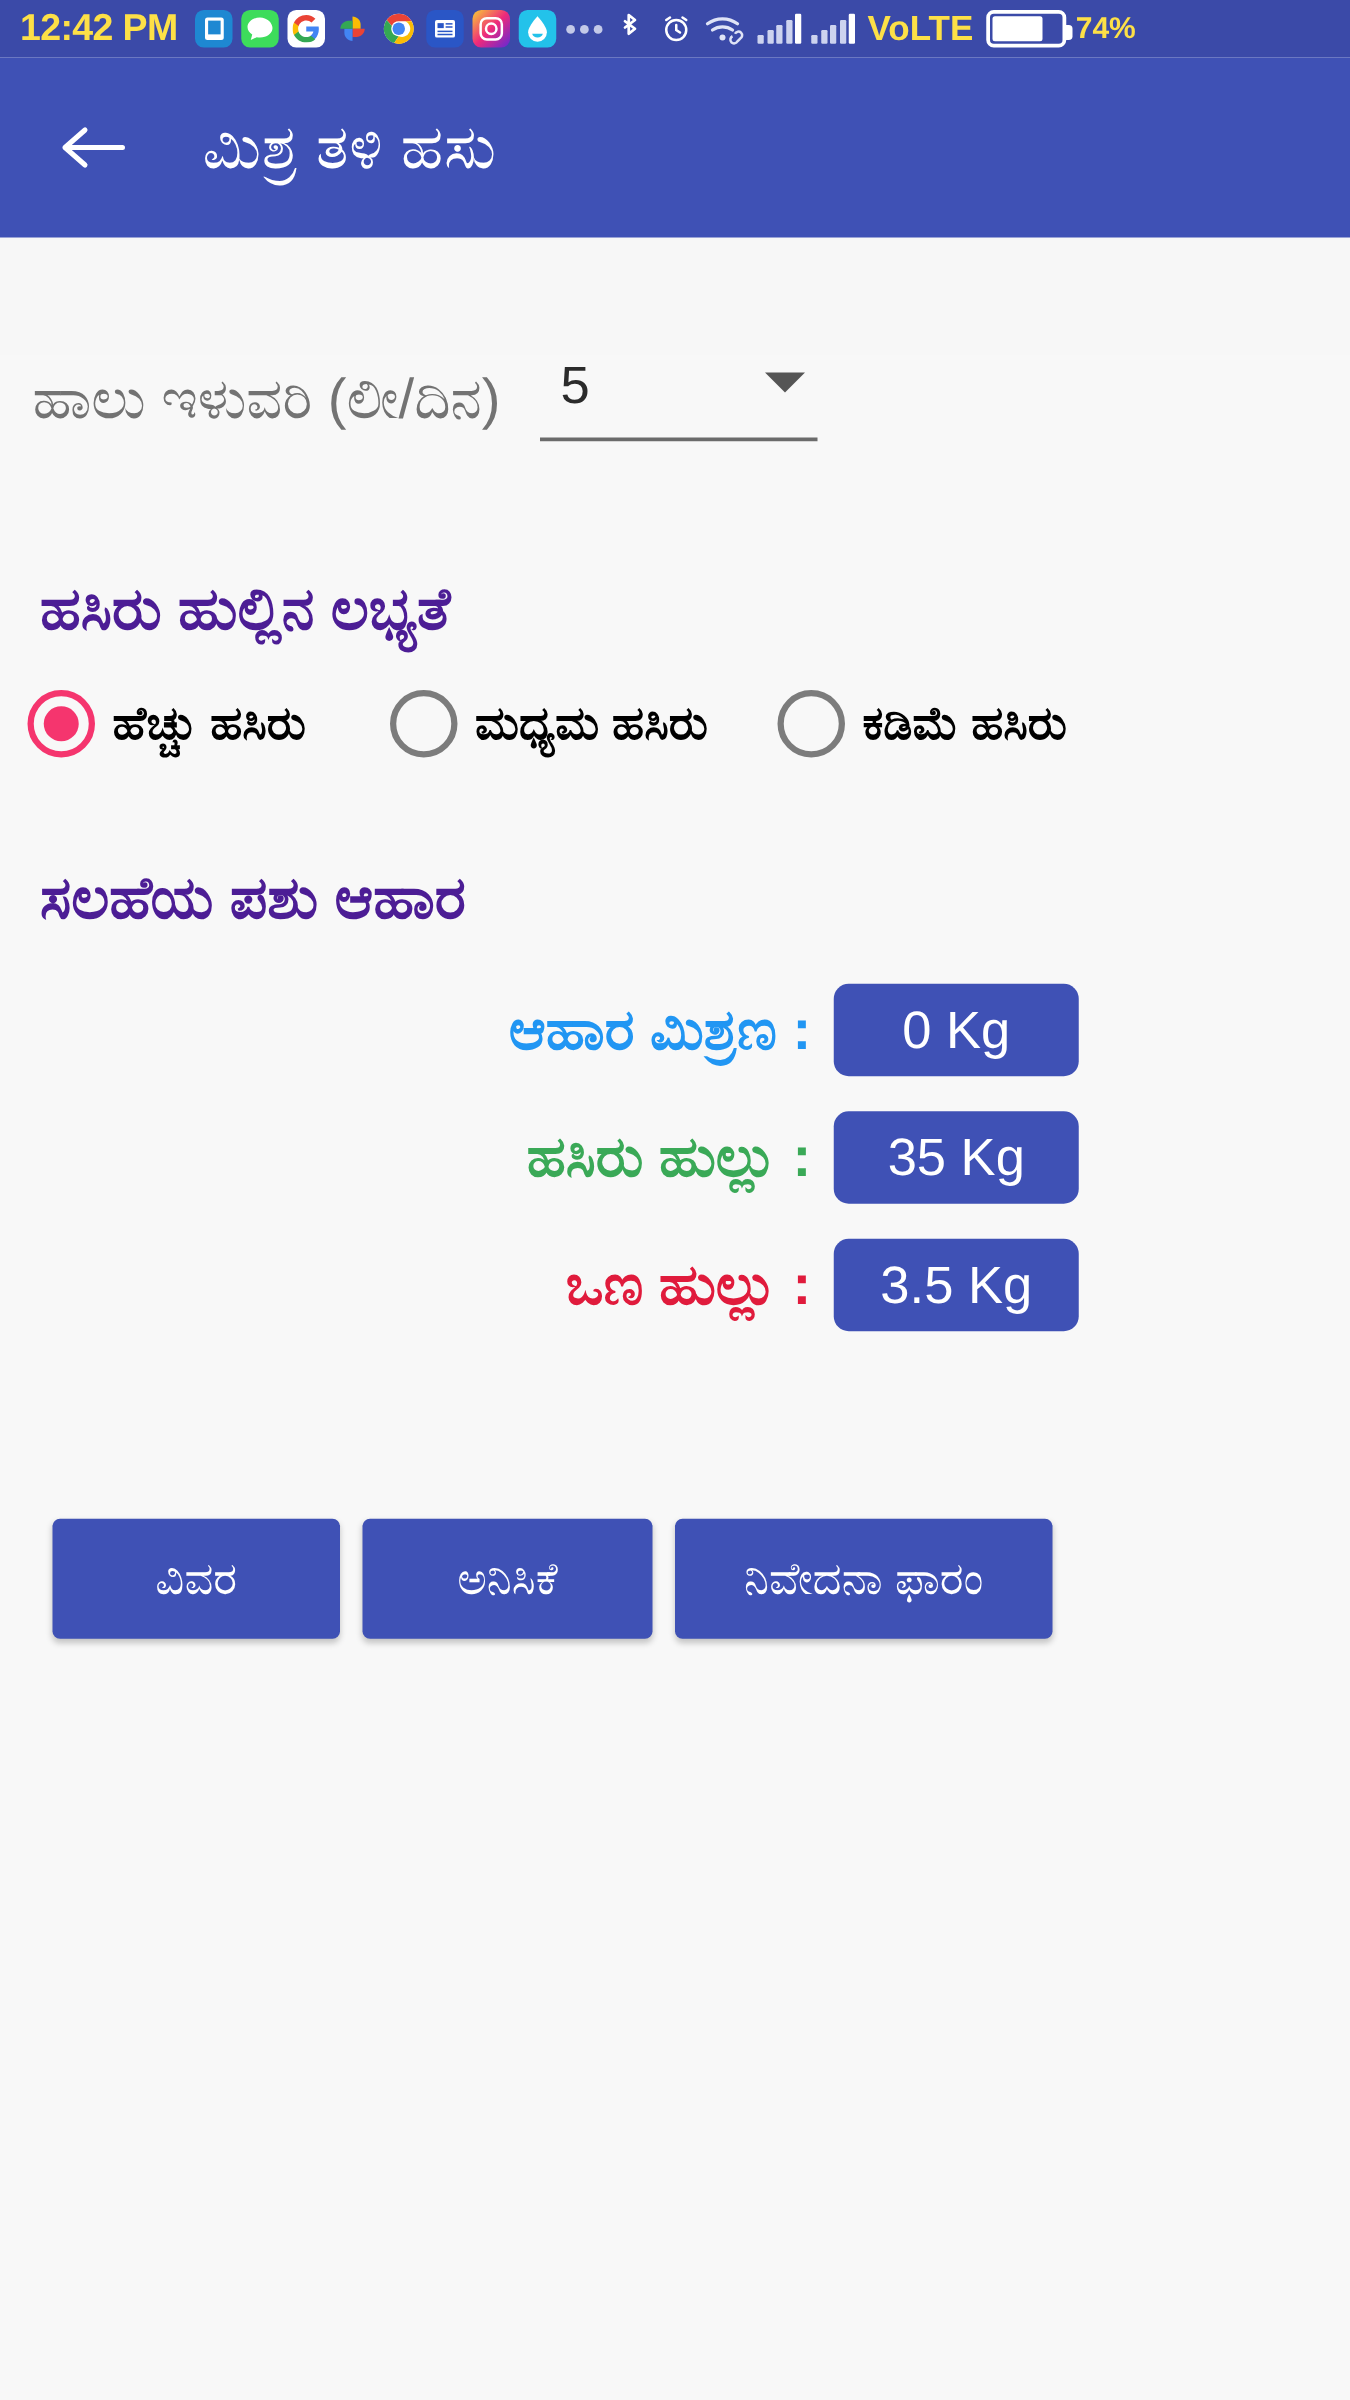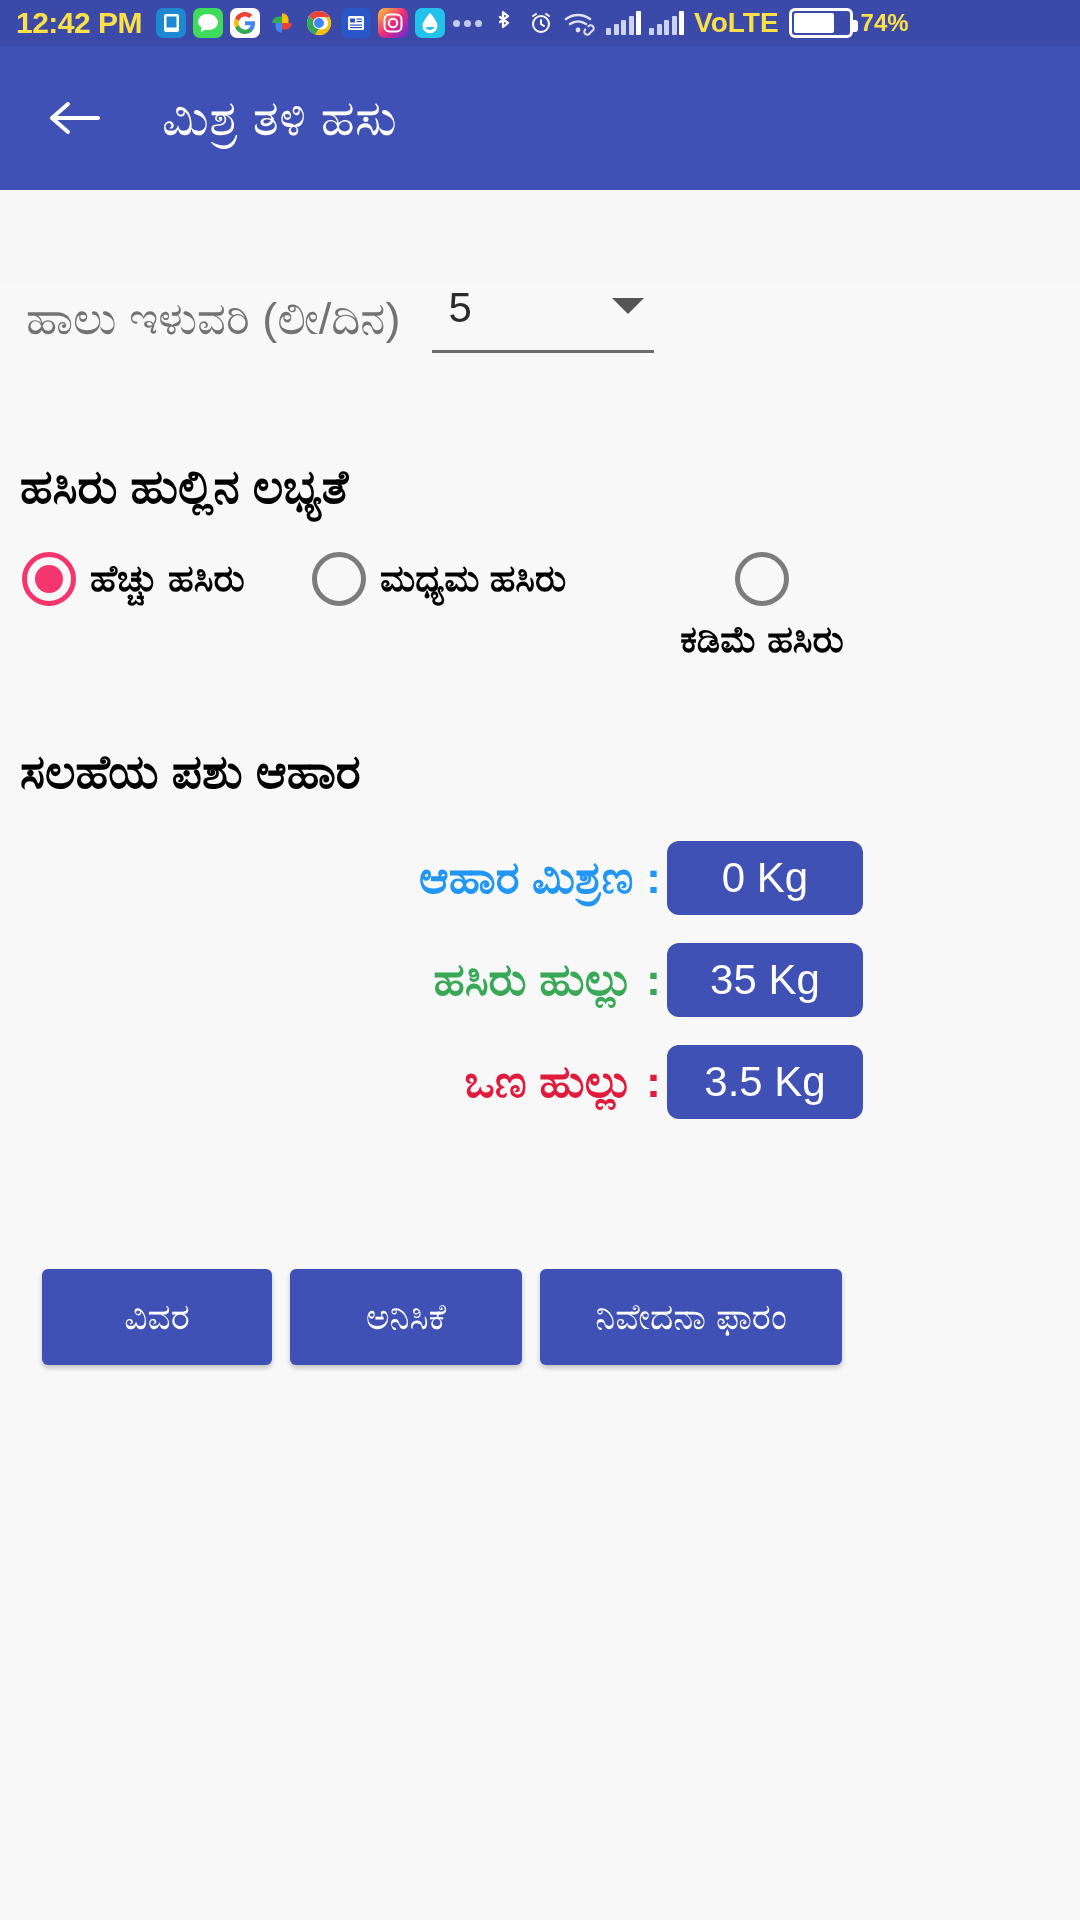--- a/index.html
+++ b/index.html
@@ -87,54 +87,54 @@
     padding:0 10px 18px 16px; cursor:pointer;
   }
   .dropdown-value{ font-size:42px; color:#2b2b2b; }
   .caret{
     width:0;height:0;border-left:16px solid transparent;
     border-right:16px solid transparent;border-top:16px solid #555;
     margin-bottom:4px;
   }
 
   .section-head{
-    color:#000000; font-size:47px; font-weight:bold;
-    padding-left:20px; line-height:1;
+    color:#4c1d95; font-size:47px; font-weight:bold;
+    padding-left:32px; line-height:1;
   }
   .sh-grass{ margin-top:110px; }
   .sh-feed{ margin-top:88px; }
 
   .radio-row{
     display:flex; margin-top:42px; padding-left:22px; align-items:flex-start;
   }
   .radio-opt{ display:flex; align-items:center; gap:14px; cursor:pointer; }
   .radio-opt.o1{ width:290px; }
   .radio-opt.o2{ width:310px; }
-  .radio-opt.o3{ width:280px;flex-direction:column; }
+  .radio-opt.o3{ width:280px; }
   .radio-circle{
     width:54px;height:54px;border-radius:50%;
     border:5px solid #7c7c7c; flex:0 0 auto;
     display:flex;align-items:center;justify-content:center;
   }
   .radio-circle.on{ border-color:#f5356e; }
   .radio-circle.on::after{
     content:""; width:28px;height:28px;border-radius:50%;background:#f5356e;
   }
   .radio-label{
     color:#000000; font-size:37px; line-height:1.08;font-weight:bold;
   }
 
   .result-list{ margin-top:46px; }
   .result-row{
     display:flex; align-items:center; justify-content:center;
     gap:0px; margin-bottom:28px;
   }
   .result-label{
     font-size:45px; font-weight:bold; text-align:right;
-    width:450px; padding-right:6px; white-space:nowrap; line-height:1.1;
+    width:450px; padding-right:18px; white-space:nowrap; line-height:1.1;
   }
   .rl-blue{ color:#2196f3; }
   .rl-green{ color:#3aa957; }
   .rl-red{ color:#e01b3c; }
   .result-chip{
     background:#3f51b5; color:#ffffff;
     border-radius:12px; min-width:196px; height:74px;
     display:flex; align-items:center; justify-content:center;
     font-size:42px; padding:0 26px;
   }

